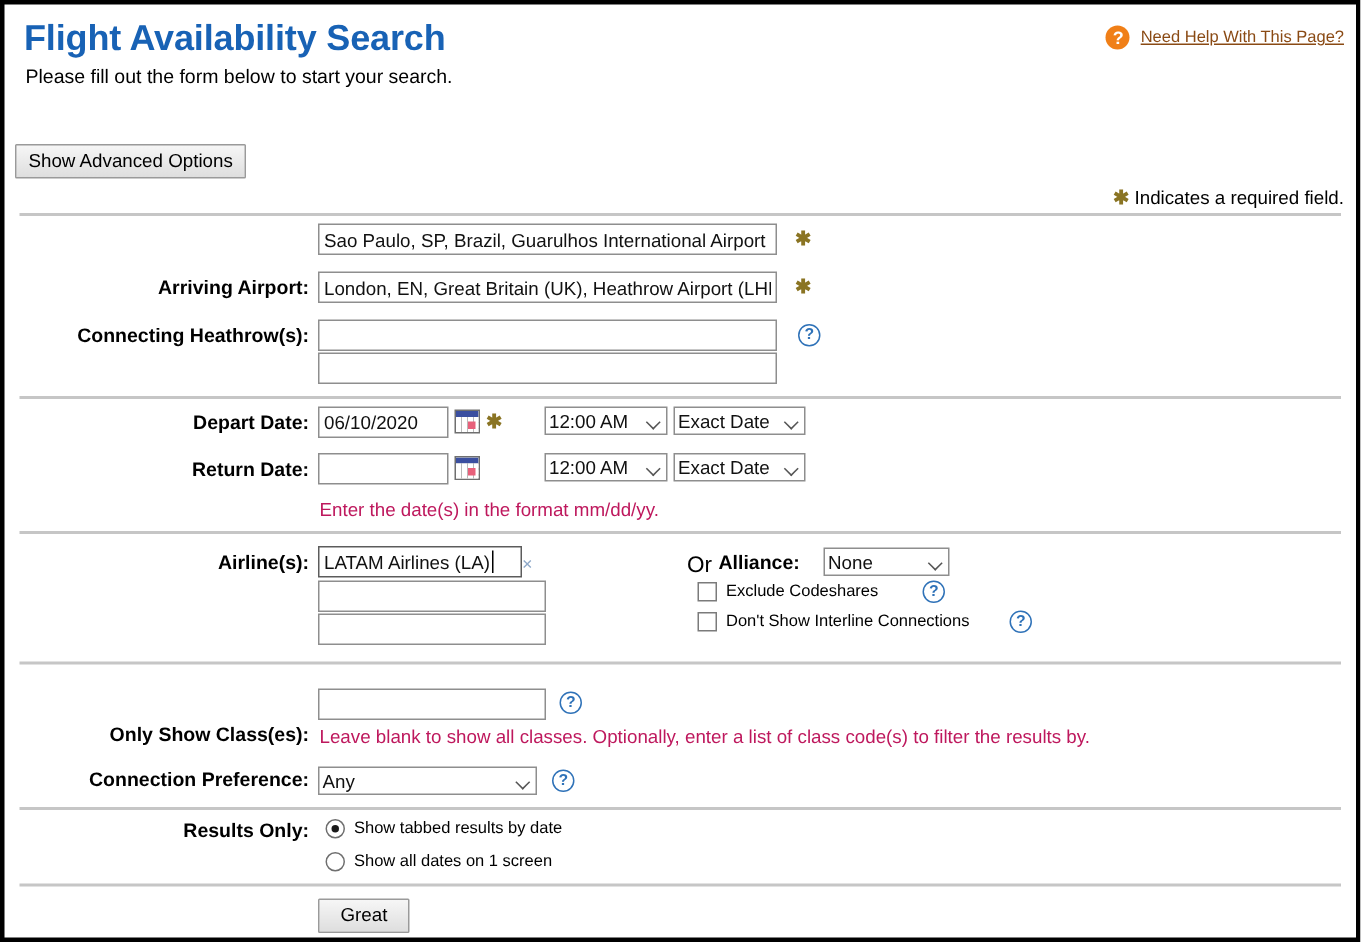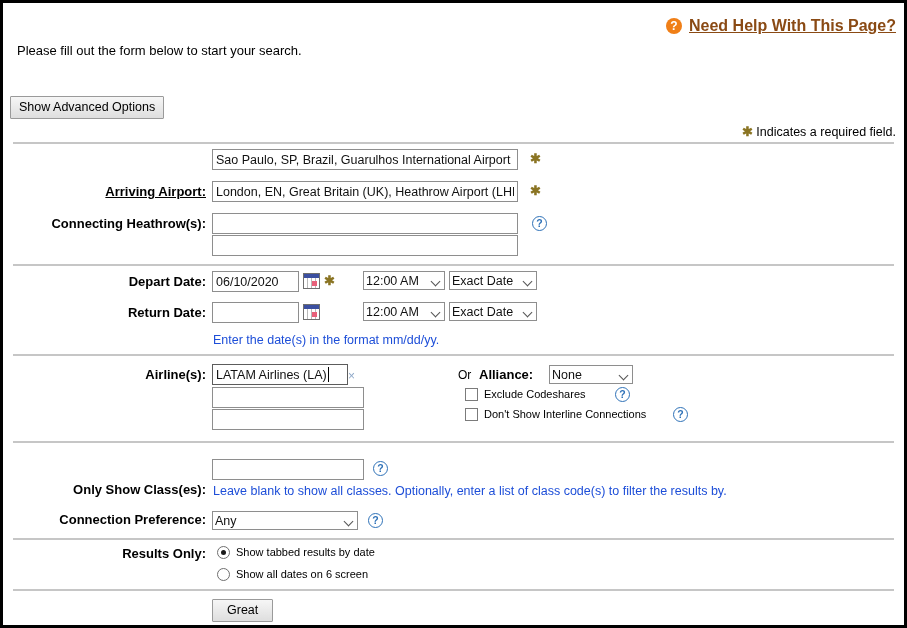--- a/index.html
+++ b/index.html
@@ -31,21 +31,21 @@
   .intro1 { position: absolute; left: 14px; top: 40px; font-size: 13px; }
   .intro2 { position: absolute; left: 14px; top: 65px; font-size: 13px; white-space: nowrap; }
   .blue-link {
     color: #1550a8; font-weight: bold; text-decoration: underline; cursor: pointer;
   }
   .help-top {
     position: absolute; right: 8px; top: 14px;
     display: flex; align-items: center; gap: 7px;
   }
   .help-top-label {
-    font-size: 16px; font-weight: bold; color: #8a4a14;
+    font-size: 11px; font-weight: normal; color: #8a4a14;
     text-decoration: underline; cursor: pointer; white-space: nowrap;
   }
   .qicon-orange {
     width: 16px; height: 16px; border-radius: 50%;
     background: #f07f17; color: #ffffff;
     font-size: 12px; font-weight: bold; line-height: 16px; text-align: center;
     font-family: "Liberation Sans", sans-serif;
     flex: 0 0 auto;
   }
 
@@ -110,21 +110,21 @@
   .qicon-blue {
     position: absolute;
     width: 15px; height: 15px; border-radius: 50%;
     border: 1.6px solid #2f72b8;
     color: #2f72b8; background: #fff;
     font-size: 10.5px; font-weight: bold;
     line-height: 12px; text-align: center;
     cursor: pointer;
   }
 
-  .hint { position: absolute; font-size: 12.5px; color: #1d4ed8; white-space: nowrap; }
+  .hint { position: absolute; font-size: 12.5px; color: #be185d; white-space: nowrap; }
 
   
   .cal {
     position: absolute; width: 17px; height: 16px;
     background: #ffffff; border: 1px solid #6f6f6f; cursor: pointer;
     overflow: hidden;
   }
   .cal .calhead { height: 4px; background: #3b4fa0; }
   .cal .calbody {
     height: 10px; position: relative;
@@ -155,30 +155,31 @@
   .cbl { position: absolute; font-size: 11px; white-space: nowrap; cursor: pointer; }
   .rad {
     position: absolute; width: 13px; height: 13px; border-radius: 50%;
     border: 1px solid #6f6f6f; background: #fff; cursor: pointer;
   }
   .rad.on::after {
     content: ""; position: absolute; left: 3px; top: 3px;
     width: 5px; height: 5px; border-radius: 50%; background: #1a1a1a;
   }
   .inline-bold { font-weight: bold; font-size: 13px; }
-  .inline-or { position: absolute; font-size: 12px; text-align: center; }
+  .inline-or { position: absolute; font-size: 15px; text-align: center; }
 
   .btn-search { position: absolute; left: 209px; top: 596px; padding: 3px 14px 4px 14px; }
 </style>
 </head>
 <body>
 
 <div class="page">
 <div class="inner">
 
+  <div class="page-title">Flight Availability Search</div>
 
   <div class="intro1">Please fill out the form below to start your search.</div>
 
 
   <div class="help-top">
     <div class="qicon-orange">?</div>
     <div class="help-top-label">Need Help With This Page?</div>
   </div>
 
   <button class="btn btn-adv">Show Advanced Options</button>
@@ -188,21 +189,21 @@
   <div class="rule" style="top:139px;"></div>
   <div class="rule" style="top:261px;"></div>
   <div class="rule" style="top:351px;"></div>
   <div class="rule" style="top:438px;"></div>
   <div class="rule" style="top:535px;"></div>
   <div class="rule" style="top:586px;"></div>
 
   <input class="txt" style="left: 209px; top: 146px; width: 306px; height: 21px;" type="text" value="Sao Paulo, SP, Brazil, Guarulhos International Airport (GI">
   <div class="star" style="position:absolute; left:527px; top:148px;">✱</div>
 
-  <div class="lbl" style="left:20px; top:181px; width:183px;text-decoration:underline;">Arriving Airport:</div>
+  <div class="lbl" style="left:20px; top:181px; width:183px;">Arriving Airport:</div>
   <input class="txt" style="left: 209px; top: 178px; width: 306px; height: 21px;" type="text" value="London, EN, Great Britain (UK), Heathrow Airport (LHR)">
   <div class="star" style="position:absolute; left:527px; top:180px;">✱</div>
 
   <div class="lbl" style="left:20px; top:213px; width:183px;">Connecting Heathrow(s):</div>
   <input class="txt" style="left: 209px; top: 210px; width: 306px; height: 21px;" type="text" value="">
   <input class="txt" style="left: 209px; top: 232px; width: 306px; height: 21px;" type="text" value="">
   <div class="qicon-blue" style="left:529px; top:213px;">?</div>
 
   <div class="lbl" style="left:20px; top:271px; width:183px;">Depart Date:</div>
   <input class="txt" style="left: 209px; top: 268px; width: 87px; height: 21px;" type="text" value="06/10/2020">
@@ -278,18 +279,18 @@
     <select class="sel">
       <option>Any</option>
     </select>
   </div>
   <div class="qicon-blue" style="left:365px; top:510px;">?</div>
 
   <div class="lbl" style="left:20px; top:543px; width:183px;">Results Only:</div>
   <div class="rad on" style="left:214px; top:543px;"></div>
   <div class="cbl" style="left:233px; top:543px;">Show tabbed results by date</div>
   <div class="rad" style="left:214px; top:565px;"></div>
-  <div class="cbl" style="left:233px; top:565px;">Show all dates on 6 screen</div>
+  <div class="cbl" style="left:233px; top:565px;">Show all dates on 1 screen</div>
 
   <button class="btn btn-search">Great</button>
 
 </div>
 </div>
 
 </body></html>

